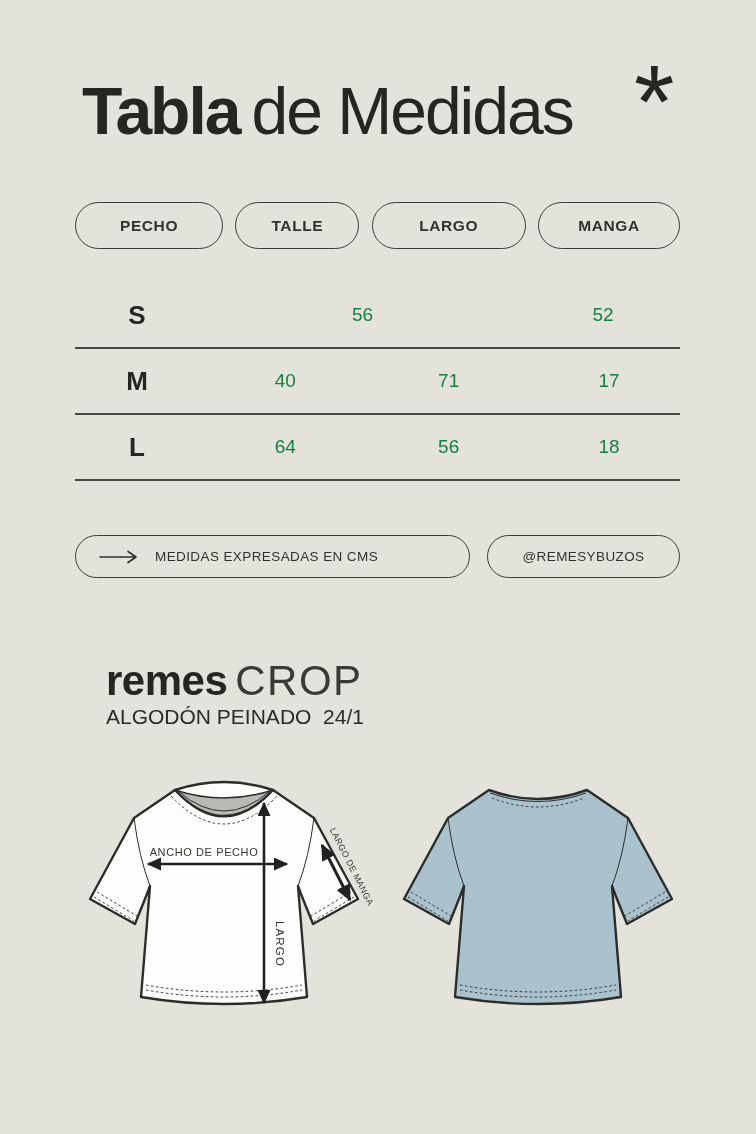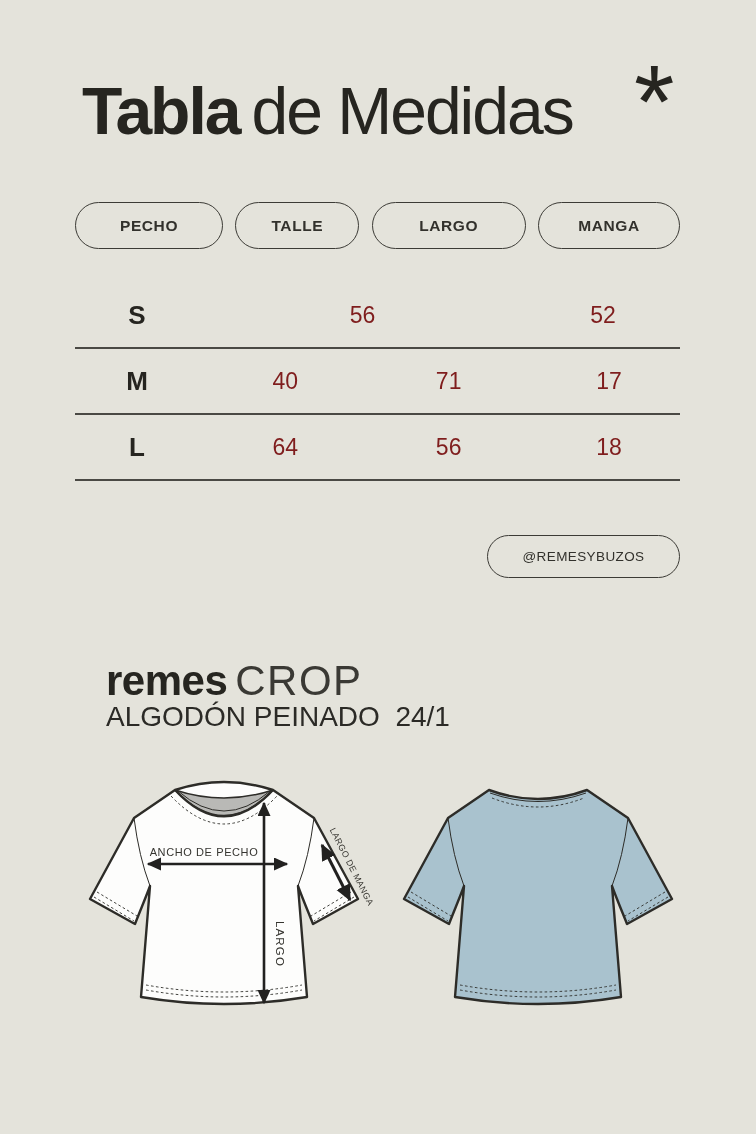--- a/index.html
+++ b/index.html
@@ -39,42 +39,42 @@
     background:transparent;
   }
   .pill.w1{width:124px;} .pill.w2{width:148px;} .pill.w3{width:154px;} .pill.w4{width:142px;}
 
   
   .size-table { position:absolute; left:75px; top:283px; width:605px; }
   .size-row {
     display:flex; justify-content:space-between; align-items:center;
     height:66px; border-bottom:2px solid #4a4944;
   }
-  .size-row .cell { text-align:center; font-size:23px; color:#7f1d1d; }
+  .size-row .cell { text-align:center; font-size:19px; color:#15803d; }
   .size-row .c1{width:124px; font-weight:700; font-size:26px; color:#262520;}
   .size-row .c2{width:148px;} .size-row .c3{width:154px;} .size-row .c4{width:142px;}
 
   
   .badges { position:absolute; left:75px; top:535px; width:605px; height:43px; }
   .badge {
     position:absolute; top:0; height:43px;
     border:1.5px solid #3c3b36; border-radius:22px;
     display:flex; align-items:center;
     font-size:13.5px; letter-spacing:0.4px; color:#32312c;
   }
   .badge.units { left:0; width:395px; padding-left:22px; gap:15px; }
   .badge.handle { left:412px; width:193px; justify-content:center; }
   .arrow-icon { flex:0 0 auto; display:block; }
 
   
   .product { position:absolute; left:106px; top:659px; }
   .product-line1 { font-size:42px; line-height:44px; white-space:nowrap; color:#262520; }
   .product-line1 .brand { font-weight:700; letter-spacing:-0.5px; }
   .product-line1 .style { font-weight:100; letter-spacing:1.5px; color:#3a3934; margin-left:8px; }
-  .product-line2 { font-size:28px; line-height:26px; font-weight:400; color:#2b2a26; white-space:pre; margin-top:1px; }
+  .product-line2 { font-size:21px; line-height:26px; font-weight:400; color:#2b2a26; white-space:pre; margin-top:1px; }
 
   
   .front-shirt { position:absolute; left:74px; top:757px; }
   .back-shirt  { position:absolute; left:388px; top:757px; }
   svg text { font-family:"Liberation Sans", sans-serif; }
 </style>
 </head>
 <body>
 
 <div class="page">
@@ -105,20 +105,26 @@
     </div>
     <div class="size-row">
       <div class="cell c1">L</div>
       <div class="cell c2">64</div>
       <div class="cell c3">56</div>
       <div class="cell c4">18</div>
     </div>
   </div>
 
   <div class="badges">
+    <div class="badge units">
+      <svg class="arrow-icon" width="42" height="14" viewBox="0 0 42 14">
+        <path d="M2,7 L37,7 M30,1.5 L38,7 L30,12.5" fill="none" stroke="#32312c" stroke-width="1.7" stroke-linecap="round" stroke-linejoin="round"></path>
+      </svg>
+      <span>MEDIDAS EXPRESADAS EN CMS</span>
+    </div>
     <div class="badge handle">
       <span>@REMESYBUZOS</span>
     </div>
   </div>
 
   <div class="product">
     <div class="product-line1">
       <span class="brand">remes</span><span class="style">CROP</span>
     </div>
     <div class="product-line2">ALGODÓN PEINADO  24/1</div>

